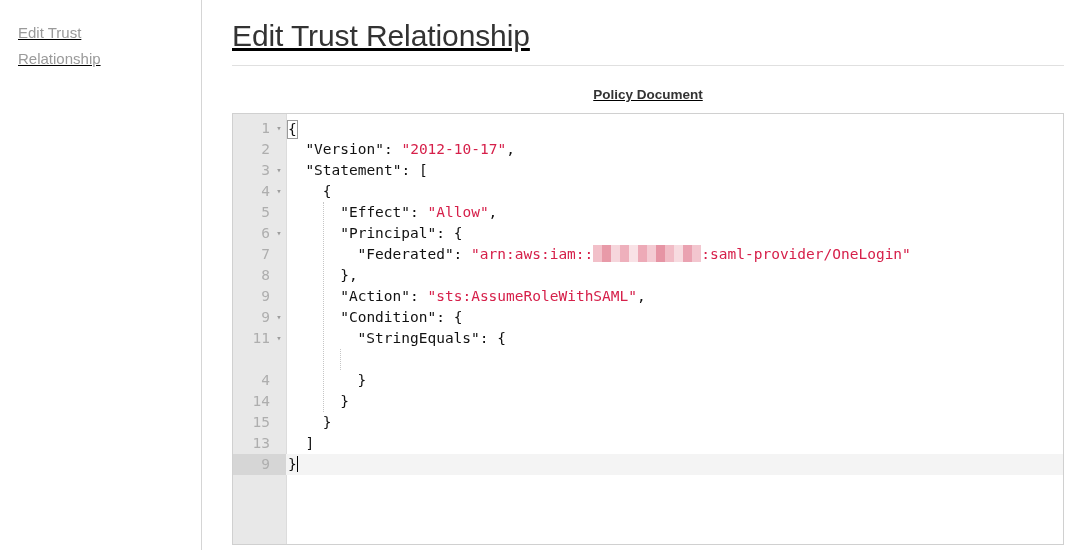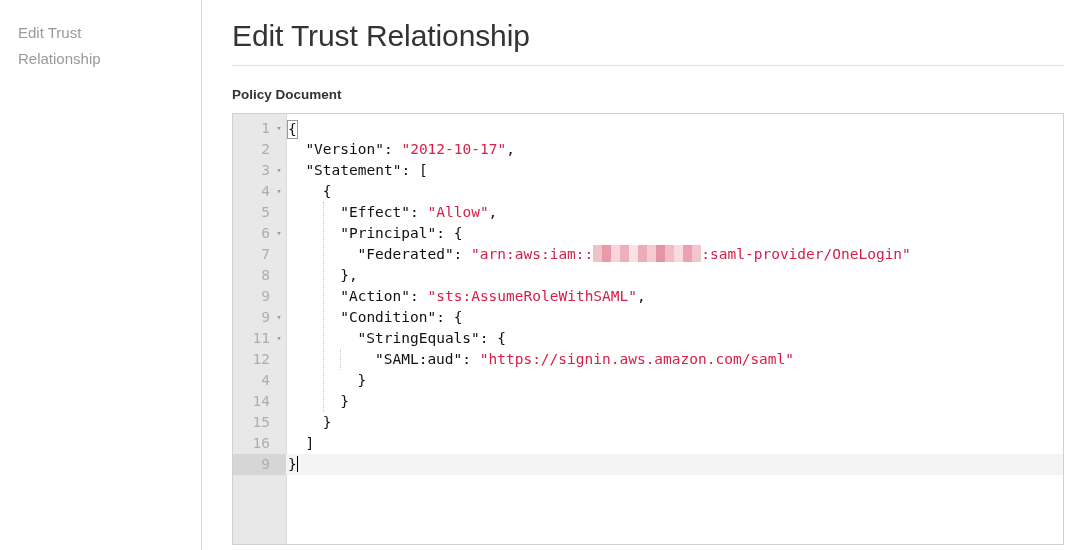--- a/index.html
+++ b/index.html
@@ -13,20 +13,21 @@
     background: #ffffff;
     font-family: "Liberation Sans", sans-serif;
     overflow: hidden;
     position: relative;
   }
 
   #app {
     position: absolute;
     inset: 0;
     display: flex;
+    text-decoration: underline;
   }
 
   
   .sidebar {
     width: 202px;
     flex: 0 0 202px;
     box-sizing: border-box;
     border-right: 1px solid #d5d5d5;
     background: #ffffff;
     padding: 20px 0 0 18px;
@@ -65,20 +66,21 @@
     color: #333333;
     margin: 17px 0 0 0;
     line-height: 18px;
   }
   .field-label {
     font-size: 13.5px;
     font-weight: bold;
     color: #333333;
     margin: 21px 0 0 0;
     line-height: 16px;
+    text-align: center;
   }
 
   
   .editor {
     margin-top: 10px;
     border: 1px solid #d0d0d0;
     background: #ffffff;
     position: relative;
     height: 430px;
     overflow: hidden;
@@ -218,23 +220,22 @@
           <div class="row" style="top: 25px; position: absolute; left: 0px; right: 0px;"><div class="ln-cell">2</div><div class="code-cell" style="left: 72.4px;"><span class="tok-key">"Version": </span><span class="tok-str">"2012-10-17"</span><span class="tok-key">,</span></div></div>
           <div class="row" style="top: 46px; position: absolute; left: 0px; right: 0px;"><div class="ln-cell">3</div><div class="fold">▾</div><div class="code-cell" style="left: 72.4px;"><span class="tok-key">"Statement": [</span></div></div>
           <div class="row" style="top: 67px; position: absolute; left: 0px; right: 0px;"><div class="ln-cell">4</div><div class="fold">▾</div><div class="code-cell" style="left: 89.8px;"><span class="tok-key">{</span></div></div>
           <div class="row" style="top: 88px; position: absolute; left: 0px; right: 0px;"><div class="ln-cell">5</div><div class="code-cell" style="left: 107.2px;"><span class="tok-key">"Effect": </span><span class="tok-str">"Allow"</span><span class="tok-key">,</span></div></div>
           <div class="row" style="top: 109px; position: absolute; left: 0px; right: 0px;"><div class="ln-cell">6</div><div class="fold">▾</div><div class="code-cell" style="left: 107.2px;"><span class="tok-key">"Principal": {</span></div></div>
           <div class="row" style="top: 130px; position: absolute; left: 0px; right: 0px;"><div class="ln-cell">7</div><div class="code-cell" style="left: 124.6px;"><span class="tok-key">"Federated": </span><span class="tok-str">"arn:aws:iam::</span><span class="redaction"><i style="background: rgb(242, 192, 201);"></i><i style="background: rgb(232, 154, 168);"></i><i style="background: rgb(246, 214, 220);"></i><i style="background: rgb(238, 176, 188);"></i><i style="background: rgb(249, 226, 230);"></i><i style="background: rgb(237, 170, 183);"></i><i style="background: rgb(244, 203, 211);"></i><i style="background: rgb(230, 148, 164);"></i><i style="background: rgb(241, 188, 198);"></i><i style="background: rgb(247, 219, 224);"></i><i style="background: rgb(234, 162, 177);"></i><i style="background: rgb(243, 198, 207);"></i></span><span class="tok-str">:saml-provider/OneLogin"</span></div></div>
           <div class="row" style="top: 151px; position: absolute; left: 0px; right: 0px;"><div class="ln-cell">8</div><div class="code-cell" style="left: 107.2px;"><span class="tok-key">},</span></div></div>
           <div class="row" style="top: 172px; position: absolute; left: 0px; right: 0px;"><div class="ln-cell">9</div><div class="code-cell" style="left: 107.2px;"><span class="tok-key">"Action": </span><span class="tok-str">"sts:AssumeRoleWithSAML"</span><span class="tok-key">,</span></div></div>
           <div class="row" style="top: 193px; position: absolute; left: 0px; right: 0px;"><div class="ln-cell">9</div><div class="fold">▾</div><div class="code-cell" style="left: 107.2px;"><span class="tok-key">"Condition": {</span></div></div>
           <div class="row" style="top: 214px; position: absolute; left: 0px; right: 0px; padding-left: 8px;"><div class="ln-cell">11</div><div class="fold">▾</div><div class="code-cell" style="left: 124.6px;"><span class="tok-key">"StringEquals": {</span></div></div>
-          <div class="row" style="top: 235px; position: absolute; left: 0px; right: 0px;"><div class="ln-cell">12</div><div class="code-cell" style="left: 142px;"><span class="tok-key">"SAML:aud": </span><span class="tok-str">"https://signin.aws.amazon.com/saml"</span></div></div>
           <div class="row" style="top: 256px; position: absolute; left: 0px; right: 0px;"><div class="ln-cell">4</div><div class="code-cell" style="left: 124.6px;"><span class="tok-key">}</span></div></div>
           <div class="row" style="top: 277px; position: absolute; left: 0px; right: 4px;"><div class="ln-cell">14</div><div class="code-cell" style="left: 107.2px;"><span class="tok-key">}</span></div></div>
           <div class="row" style="top: 298px; position: absolute; left: 0px; right: 8px;"><div class="ln-cell">15</div><div class="code-cell" style="left: 89.8px;"><span class="tok-key">}</span></div></div>
-          <div class="row" style="top: 319px; position: absolute; left: 0px; right: 0px;"><div class="ln-cell">16</div><div class="code-cell" style="left: 72.4px;"><span class="tok-key">]</span></div></div>
+          <div class="row" style="top: 319px; position: absolute; left: 0px; right: 0px;"><div class="ln-cell">13</div><div class="code-cell" style="left: 72.4px;"><span class="tok-key">]</span></div></div>
           <div class="row active" style="top: 340px; position: absolute; left: 0px; right: 0px;"><div class="row-bg"></div><div class="ln-cell">9</div><div class="code-cell" style="left: 55px;"><span class="tok-key">}</span><span class="caret"></span></div></div>
         </div>
     </div>
   </div>
 
 </div>
 
 </body></html>

